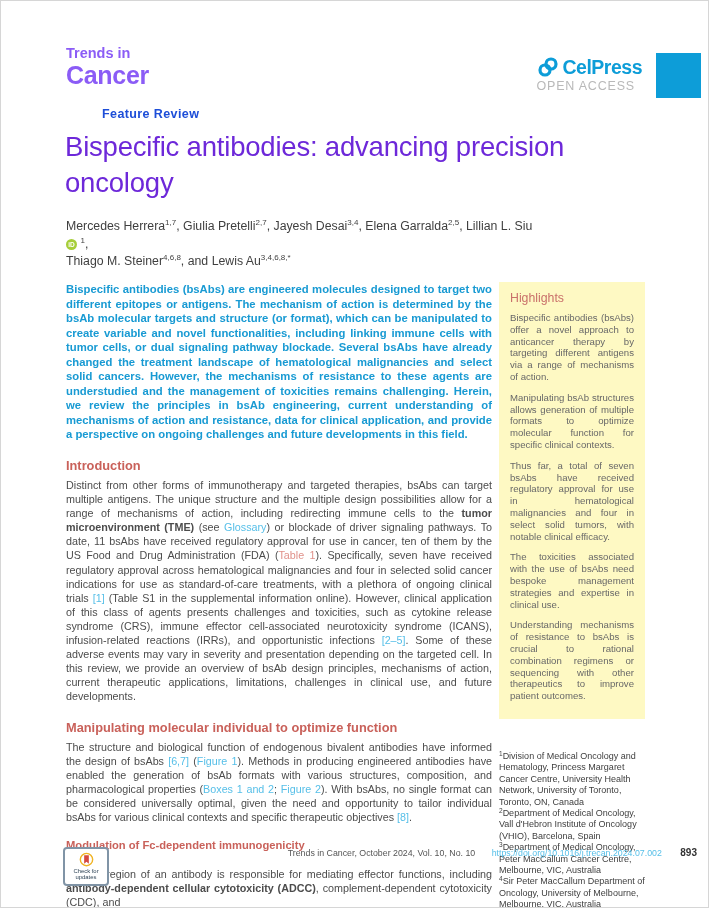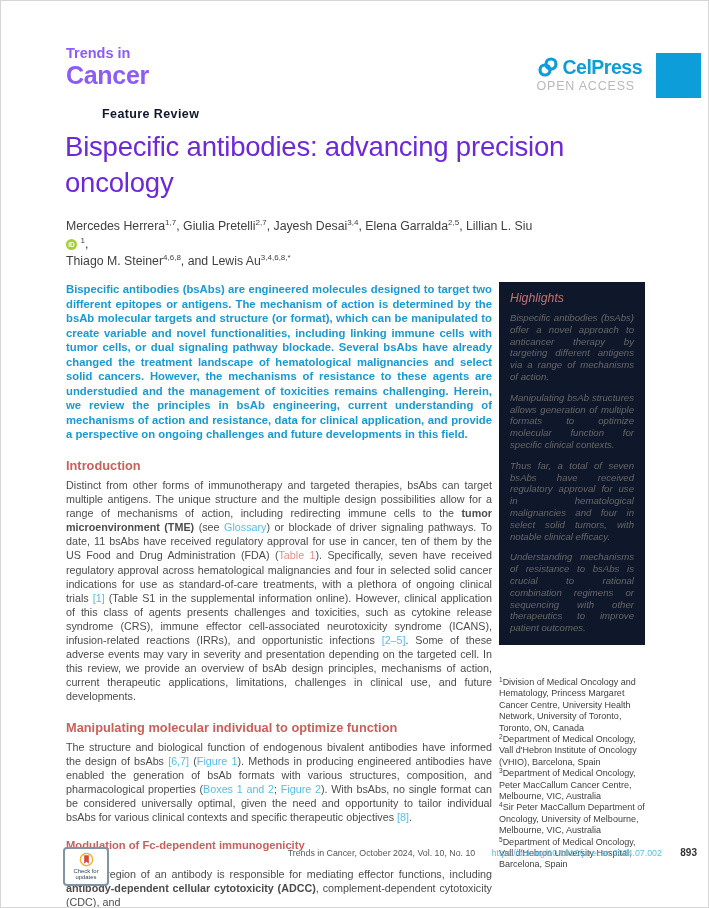--- a/index.html
+++ b/index.html
@@ -20,21 +20,21 @@
   .masthead { position: absolute; left: 65px; top: 44px; color: #8b5cf6; }
   .masthead .line1 { font-size: 14.5px; font-weight: bold; line-height: 17px; }
   .masthead .line2 { font-size: 25px; font-weight: bold; line-height: 27px; letter-spacing: -0.3px; }
 
   .cellpress { position: absolute; top: 55px; right: 66px; text-align: left; }
   .cp-row { display: flex; align-items: center; gap: 4px; }
   .cp-name { color: #0d9dd8; font-size: 19.5px; font-weight: bold; letter-spacing: -0.5px; line-height: 20px; }
   .cp-open { color: #b9b9b9; font-size: 12.5px; letter-spacing: 0.8px; line-height: 15px; margin-top: 1px; }
   .corner-square { position: absolute; top: 52px; right: 7px; width: 45px; height: 45px; background: #0d9dd8; }
 
-  .kicker { position: absolute; left: 65px; top: 106px; font-size: 12.5px; font-weight: bold; color: #0f172a; letter-spacing: 0.4px; padding-left: 36px; }
+  .kicker { position: absolute; left: 65px; top: 106px; font-size: 12.5px; font-weight: bold; color: #1d4ed8; letter-spacing: 0.4px; padding-left: 36px; }
 
   .title { position: absolute; left: 64px; top: 128px; width: 585px;
            font-size: 27.5px; line-height: 35.5px; color: #6d28d9; letter-spacing: -0.2px; font-weight: 400; }
 
   .authors { position: absolute; left: 65px; top: 217px; width: 480px;
              font-size: 12.3px; line-height: 17.5px; color: #3f3f3f; }
   .authors sup { font-size: 8px; line-height: 0; vertical-align: 5px; }
 
   
   .main-col { position: absolute; left: 65px; top: 281px; width: 426px; }
@@ -49,21 +49,21 @@
 
   .seg-b { font-weight: bold; }
   .seg-link { color: #56bfe8; }
   .seg-tlink { color: #e0918a; }
   .seg-orcid { display: inline-block; width: 11px; height: 11px; background: #a6ce39; color: #fff;
                border-radius: 50%; font-size: 6.5px; font-weight: bold; text-align: center;
                line-height: 11px; vertical-align: 1px; font-style: normal; }
   p.body sup, .seg-sup { font-size: 7px; line-height: 0; vertical-align: 4px; }
 
   
-  .highlights { background: #0f172a; padding: 9px 11px 11px 11px; font-style: italic; }
+  .highlights { background: #fef9c3; padding: 9px 11px 17px 11px; }
   .highlights h2 { font-size: 12.3px; font-weight: normal; color: #c9706a; margin-bottom: 7px; }
   .highlights p { font-size: 9.6px; line-height: 11.8px; color: #686868; text-align: justify; margin-bottom: 9px; }
   .highlights p:last-child { margin-bottom: 0; }
 
   
   .affiliations { margin-top: 32px; font-size: 9px; line-height: 11.4px; color: #3e3e3e; }
   .affiliations .aff { text-align: left; }
   .affiliations sup { font-size: 6.5px; line-height: 0; vertical-align: 3px; }
 
   
@@ -120,20 +120,21 @@
     <h3 class="subsec">Modulation of Fc-dependent immunogenicity</h3>
     <p class="body"><span>The Fc region of an antibody is responsible for mediating effector functions, including </span><span class="seg-b">antibody-dependent cellular cytotoxicity (ADCC)</span><span>, complement-dependent cytotoxicity (CDC), and</span></p>
   </div>
 
   <div class="side-col">
     <div class="highlights">
       <h2>Highlights</h2>
       <p>Bispecific antibodies (bsAbs) offer a novel approach to anticancer therapy by targeting different antigens via a range of mechanisms of action.</p>
       <p>Manipulating bsAb structures allows generation of multiple formats to optimize molecular function for specific clinical contexts.</p>
       <p>Thus far, a total of seven bsAbs have received regulatory approval for use in hematological malignancies and four in select solid tumors, with notable clinical efficacy.</p>
+      <p>The toxicities associated with the use of bsAbs need bespoke management strategies and expertise in clinical use.</p>
       <p>Understanding mechanisms of resistance to bsAbs is crucial to rational combination regimens or sequencing with other therapeutics to improve patient outcomes.</p>
     </div>
 
     <div class="affiliations">
       <div class="aff"><sup>1</sup><span>Division of Medical Oncology and Hematology, Princess Margaret Cancer Centre, University Health Network, University of Toronto, Toronto, ON, Canada</span></div>
       <div class="aff"><sup>2</sup><span>Department of Medical Oncology, Vall d'Hebron Institute of Oncology (VHIO), Barcelona, Spain</span></div>
       <div class="aff"><sup>3</sup><span>Department of Medical Oncology, Peter MacCallum Cancer Centre, Melbourne, VIC, Australia</span></div>
       <div class="aff"><sup>4</sup><span>Sir Peter MacCallum Department of Oncology, University of Melbourne, Melbourne, VIC, Australia</span></div>
       <div class="aff"><sup>5</sup><span>Department of Medical Oncology, Vall d'Hebron University Hospital, Barcelona, Spain</span></div>
 

